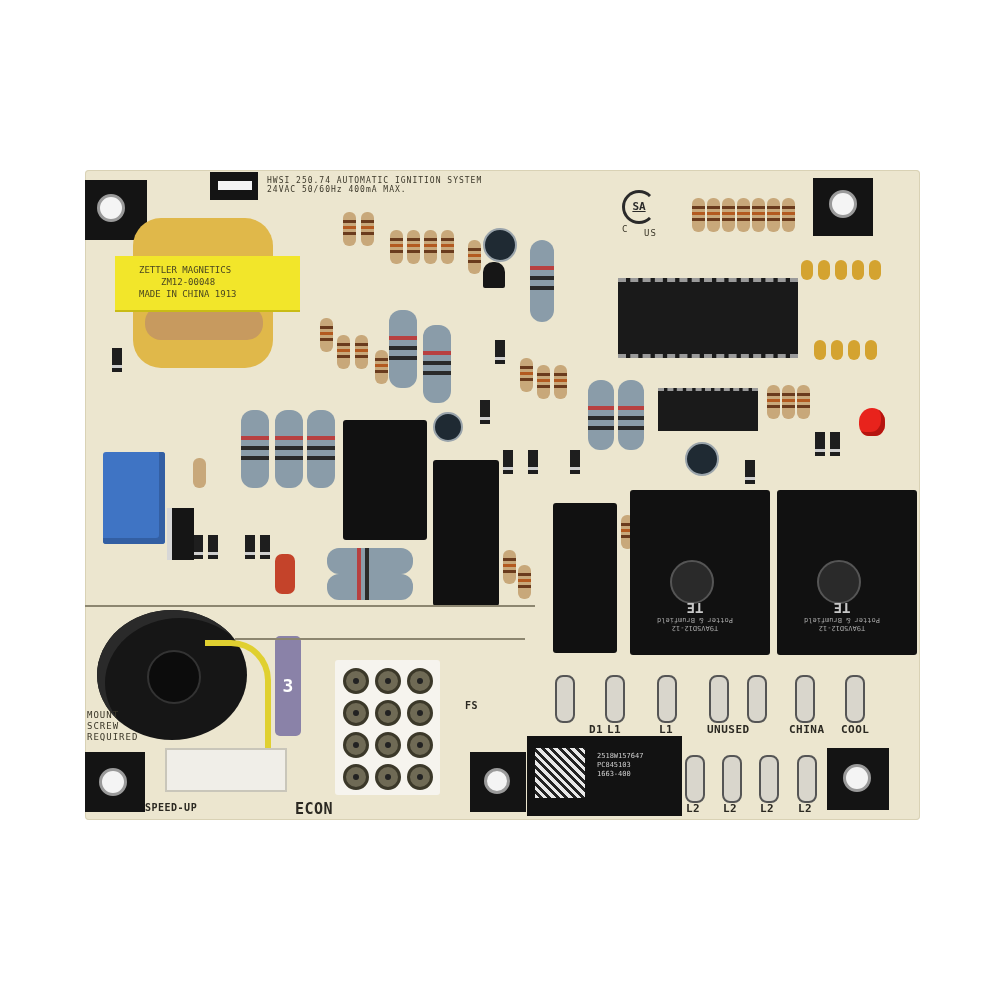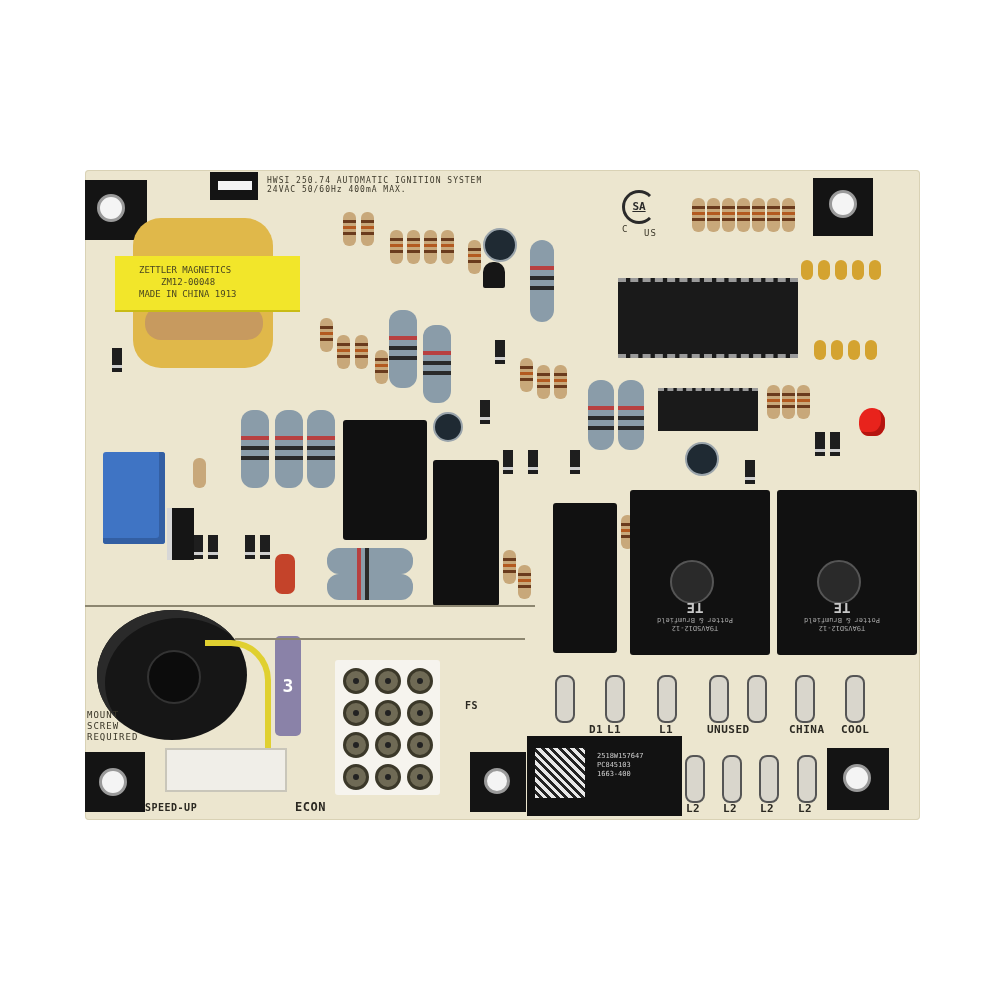--- a/index.html
+++ b/index.html
@@ -201,21 +201,21 @@
   </div>
 
   <div class="abs" style="left:80px;top:578px;width:118px;height:40px;background:#f0eee8;border:2px solid #c9c6ba;"></div>
 
   <div class="abs silk" style="left:2px;top:540px;font-size:9px;line-height:11px;">
     <div>MOUNT</div>
     <div>SCREW</div>
     <div>REQUIRED</div>
   </div>
   <div class="term-label" style="left:60px;top:632px;font-size:10px;">SPEED-UP</div>
-  <div class="term-label" style="left:210px;top:630px;font-size:12px;">ECON</div>
+  <div class="term-label" style="left:210px;top:630px;font-size:15px;">ECON</div>
   <div class="term-label" style="left:380px;top:530px;font-size:10px;">FS</div>
 
   <div class="abs" style="left:442px;top:566px;width:155px;height:80px;background:#121212;">
     <div style="position:absolute;left:8px;top:12px;width:50px;height:50px;background:repeating-linear-gradient(45deg,#e8e8e8 0 3px,#222 3px 6px),#e8e8e8;"></div>
     <div style="position:absolute;left:70px;top:16px;font-size:7px;color:#cfcfcf;line-height:9px;">
       <div>2518W157647</div>
       <div>PC845103</div>
       <div>1663-400</div>
     </div>
   </div>

